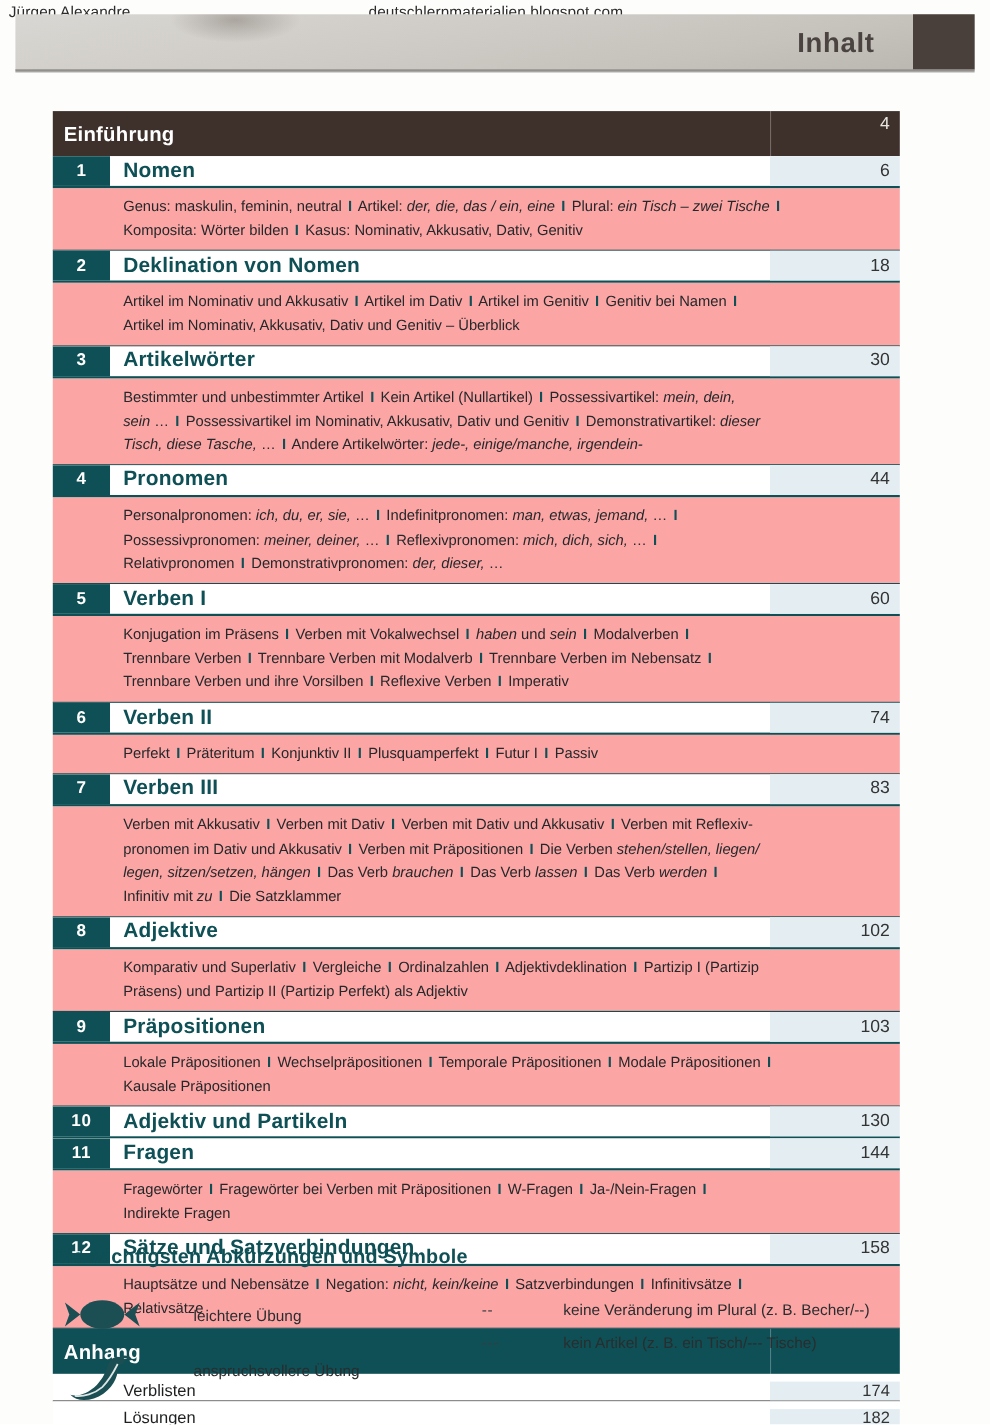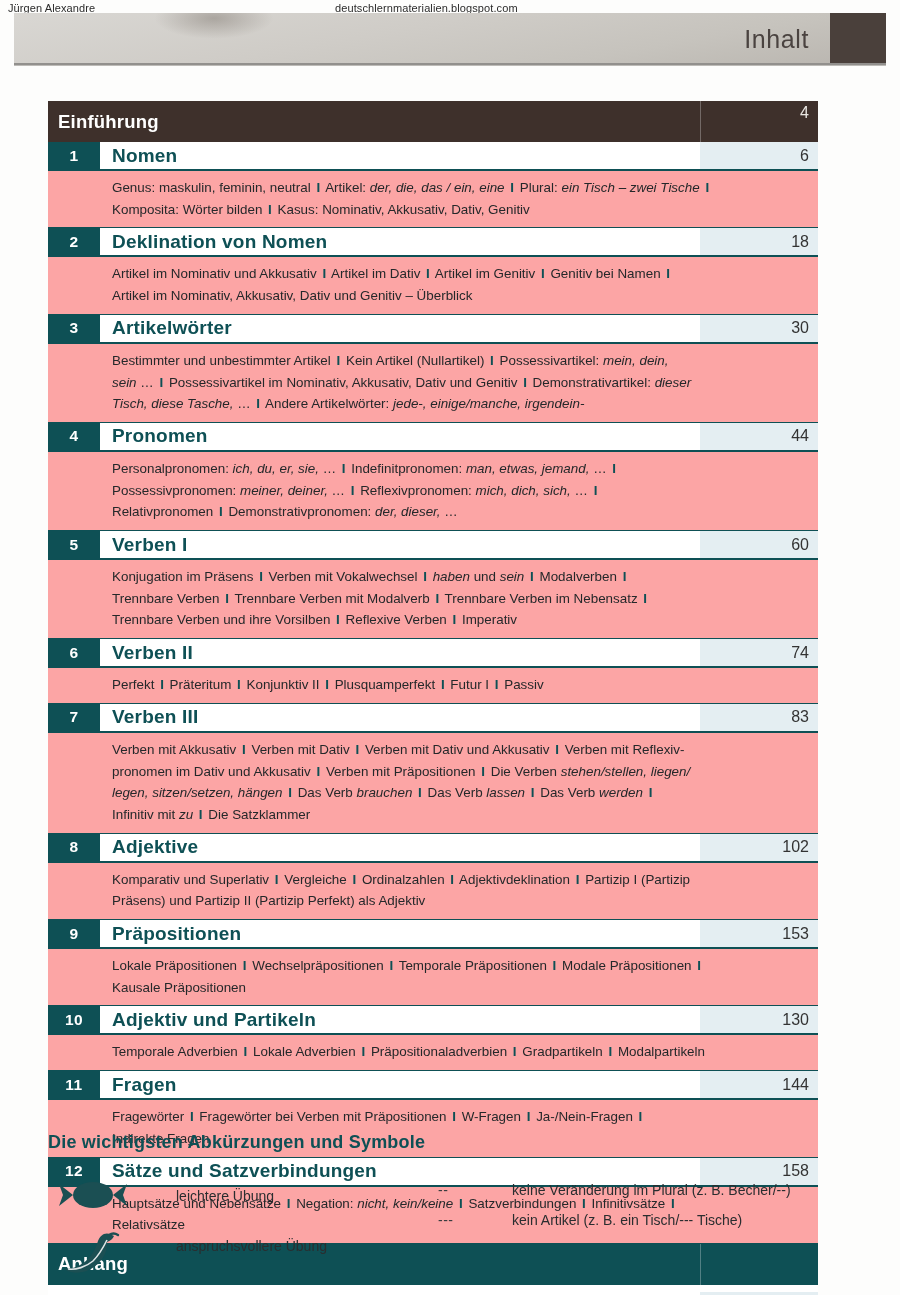--- a/index.html
+++ b/index.html
@@ -12,39 +12,39 @@
   .page {
     position: relative;
     width: 900px; height: 1295px;
     background: #fdfdfc;
     overflow: hidden;
   }
 
   
   .scanline {
     position: absolute; top: 0; left: 0; width: 900px; height: 22px;
-    font-size: 11px; color: #2b2b2b;
+    font-size: 14px; color: #2b2b2b;
   }
   .scan-name { position: absolute; left: 8px; top: 2px; letter-spacing: .1px; }
   .scan-url  { position: absolute; left: 335px; top: 2px; letter-spacing: .1px; }
 
   
   .banner {
     position: absolute; left: 14px; top: 13px;
     width: 872px; height: 50px;
     background: linear-gradient(170deg,#d9d7d3 0%,#cfccc7 42%,#c6c3bd 72%,#b9b5af 100%);
     box-shadow: 0 2px 0 rgba(0,0,0,.30);
   }
   .banner::after{
     content:""; position:absolute; left:0; top:50px; width:872px; height:3px;
     background:#6e6a64; opacity:.45;
   }
   .banner-title {
-    position: absolute; right: 77px; top: 12px;
-    font-size: 25px; font-weight: normal; color: #4a4340;
+    position: absolute; right: 91px; top: 12px;
+    font-size: 25px; font-weight: bold; color: #4a4340;
     letter-spacing: .6px;
     text-align: center;
   }
   .banner-block {
     position: absolute; right: 0; top: 0;
     width: 56px; height: 50px;
     background: #4a403b;
   }
   .banner-smudge{
     position:absolute; left:140px; top:0; width:120px; height:26px;
@@ -235,31 +235,30 @@
             <div class="num">8</div>
             <div class="title">Adjektive</div>
             <div class="pagecol">102</div>
           </div>
           <div class="desc">Komparativ und Superlativ <span class="sep">I</span> Vergleiche <span class="sep">I</span> Ordinalzahlen <span class="sep">I</span> Adjektivdeklination <span class="sep">I</span> Partizip I (Partizip<br>Präsens) und Partizip II (Partizip Perfekt) als Adjektiv</div>
         </div>
         <div>
           <div class="chap">
             <div class="num">9</div>
             <div class="title">Präpositionen</div>
-            <div class="pagecol">153</div>
+            <div class="pagecol">103</div>
           </div>
           <div class="desc">Lokale Präpositionen <span class="sep">I</span> Wechselpräpositionen <span class="sep">I</span> Temporale Präpositionen <span class="sep">I</span> Modale Präpositionen <span class="sep">I</span><br>Kausale Präpositionen</div>
         </div>
         <div>
           <div class="chap">
             <div class="num">10</div>
             <div class="title">Adjektiv und Partikeln</div>
             <div class="pagecol">130</div>
           </div>
-          <div class="desc">Temporale Adverbien <span class="sep">I</span> Lokale Adverbien <span class="sep">I</span> Präpositionaladverbien <span class="sep">I</span> Gradpartikeln <span class="sep">I</span> Modalpartikeln</div>
         </div>
         <div>
           <div class="chap">
             <div class="num">11</div>
             <div class="title">Fragen</div>
             <div class="pagecol">144</div>
           </div>
           <div class="desc">Fragewörter <span class="sep">I</span> Fragewörter bei Verben mit Präpositionen <span class="sep">I</span> W-Fragen <span class="sep">I</span> Ja-/Nein-Fragen <span class="sep">I</span><br>Indirekte Fragen</div>
         </div>
         <div>

